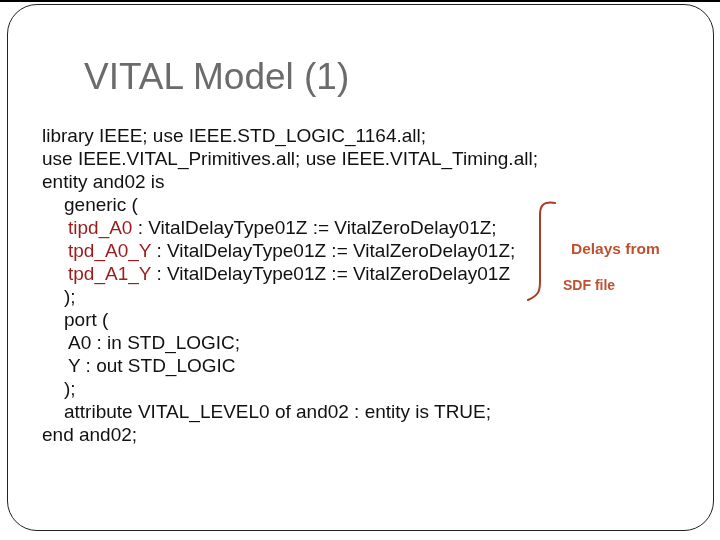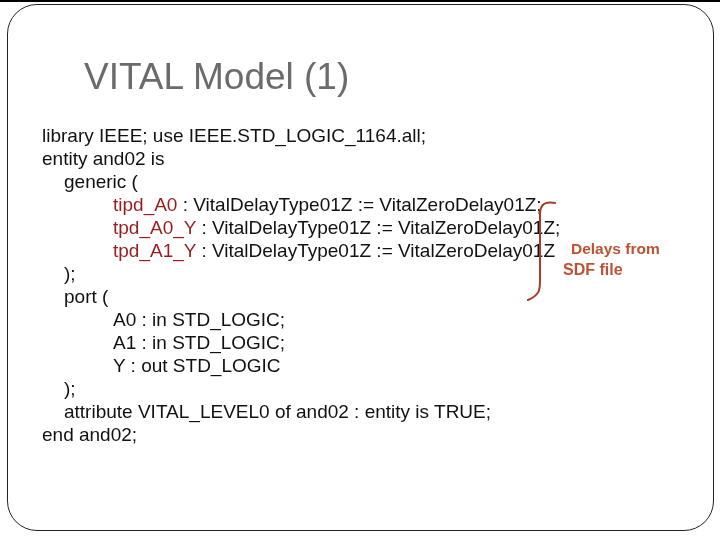--- a/index.html
+++ b/index.html
@@ -46,36 +46,36 @@
   }
   .code-line {
     height: 23px;
     line-height: 23px;
     font-size: 19px;
     white-space: pre;
     color: var(--code-black, #111111);
   }
   .ind0 { padding-left: 42px; }
   .ind1 { padding-left: 64px; }
-  .ind2 { padding-left: 113px; }
+  .ind2 { padding-left: 68px; }
   .seg-red { color: var(--generic-red, #9a1c1c); }
   .seg-black { color: var(--code-black, #111111); }
   .annot-line1 {
     position: absolute;
     left: 571px; top: 240px;
     font-size: 15.5px;
     font-weight: 700;
     color: var(--annotation-rust, #bf5030);
     white-space: nowrap;
     text-align: center;
   }
   .annot-line2 {
     position: absolute;
-    left: 563px; top: 261px;
-    font-size: 16px;
+    left: 563px; top: 277px;
+    font-size: 14px;
     font-weight: 700;
     color: var(--annotation-rust, #bf5030);
     white-space: nowrap;
   }
   .bracket-svg {
     position: absolute;
     left: 524px; top: 199px;
     width: 36px; height: 106px;
   }
 </style>
@@ -83,29 +83,29 @@
 <body>
 
 <div class="top-edge-line"></div>
 
 <div class="slide-border"></div>
 
 <h1 class="slide-title">VITAL Model (1)</h1>
 
 <div class="code-block" id="code-block">
     <div class="code-line ind0"><span class="seg-black">library IEEE; use IEEE.STD_LOGIC_1164.all;</span></div>
+    <div class="code-line ind0"><span class="seg-black">use IEEE.VITAL_Primitives.all; use IEEE.VITAL_Timing.all;</span></div>
     <div class="code-line ind0"><span class="seg-black">entity and02 is</span></div>
     <div class="code-line ind1"><span class="seg-black">generic (</span></div>
     <div class="code-line ind2"><span class="seg-red">tipd_A0</span><span class="seg-black"> : VitalDelayType01Z := VitalZeroDelay01Z;</span></div>
     <div class="code-line ind2"><span class="seg-red">tpd_A0_Y</span><span class="seg-black"> : VitalDelayType01Z := VitalZeroDelay01Z;</span></div>
     <div class="code-line ind2"><span class="seg-red">tpd_A1_Y</span><span class="seg-black"> : VitalDelayType01Z := VitalZeroDelay01Z</span></div>
     <div class="code-line ind1"><span class="seg-black">);</span></div>
     <div class="code-line ind1"><span class="seg-black">port (</span></div>
     <div class="code-line ind2"><span class="seg-black">A0 : in STD_LOGIC;</span></div>
-    <div class="code-line ind2"><span class="seg-black">A1 : in STD_LOGIC;</span></div>
     <div class="code-line ind2"><span class="seg-black">Y : out STD_LOGIC</span></div>
     <div class="code-line ind1"><span class="seg-black">);</span></div>
     <div class="code-line ind1"><span class="seg-black">attribute VITAL_LEVEL0 of and02 : entity is TRUE;</span></div>
     <div class="code-line ind0"><span class="seg-black">end and02;</span></div>
   </div>
 
 <svg class="bracket-svg" viewBox="0 0 36 106" aria-hidden="true">
   <path id="bracket-path" d="M31 4 C18 2 16 8 16 16 L16 82 C16 92 15 96 4 101" fill="none" stroke="#a83c24" stroke-width="2" stroke-linecap="round"></path>
 </svg>
 

